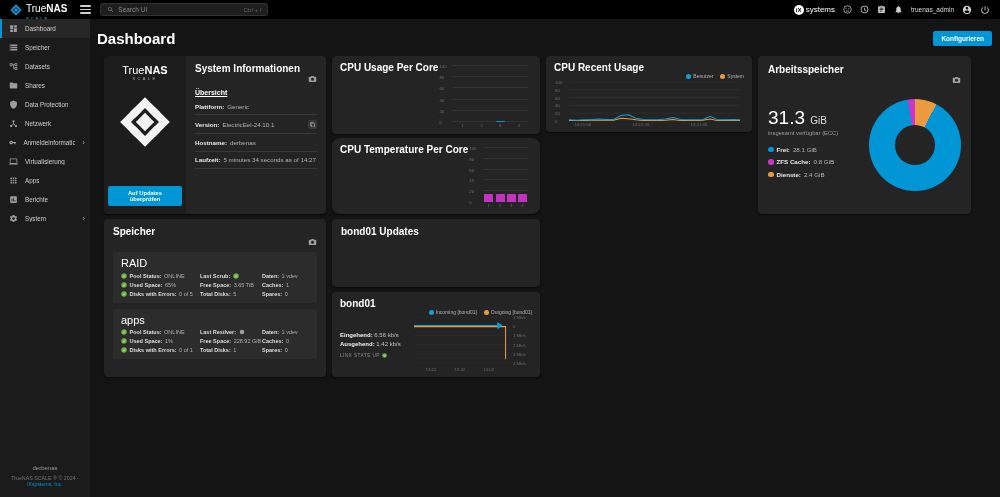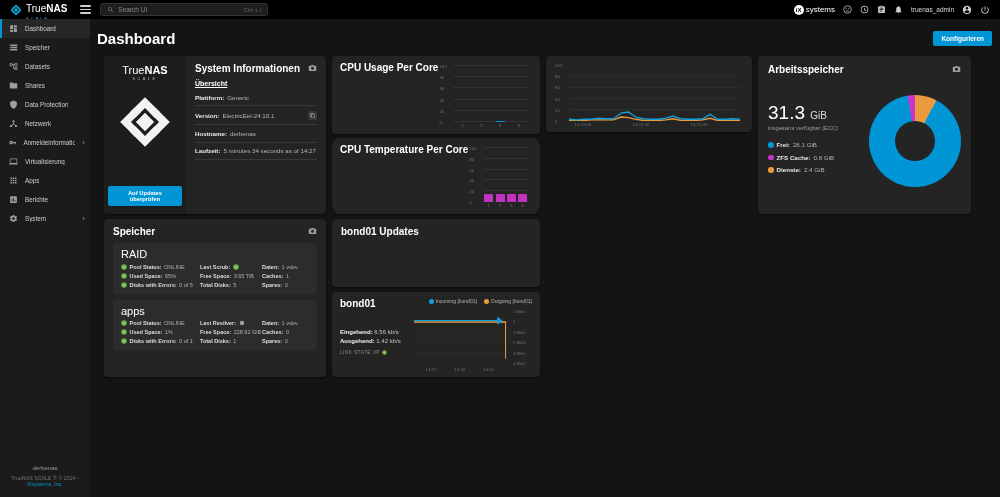--- a/index.html
+++ b/index.html
@@ -39,21 +39,21 @@
   .main { position:fixed; left:90px; top:19px; right:0; bottom:0; background:#141414; }
   .page-head { display:flex; align-items:center; padding:11px 6px 9px 7px; }
   .page-title { color:#fff; font-size:15px; font-weight:700; }
   .cfg-btn { margin-left:auto; background:#0095d5; color:#fff; border:none; border-radius:2px;
              font-size:6.5px; font-weight:700; padding:4px 8px; cursor:pointer; margin-right:2px;
              font-family:"Liberation Sans", sans-serif; }
   .cards { padding-left:14px; }
   .row { display:flex; gap:6px; margin-bottom:5px; align-items:flex-start; }
   .col { display:flex; flex-direction:column; gap:4px; }
   .card { background:#242424; border-radius:4px; box-shadow:0 1px 2px rgba(0,0,0,.55); }
-  .title-row { display:flex; align-items:flex-start; }
+  .title-row { display:flex; align-items:flex-start;flex-direction:column; }
   .card-title { font-size:10px; font-weight:700; color:#fff; line-height:1.1; }
   .action-btn { margin-left:auto; cursor:pointer; opacity:.8; }
   
   .sysinfo { width:222px; height:158px; display:flex; overflow:hidden; padding:0; }
   .sys-left { width:82px; background:#1d1d1d; border-radius:4px 0 0 4px; display:flex; flex-direction:column; align-items:center; padding:9px 4px 8px; }
   .sys-logo-word { color:#fff; font-size:11px; line-height:1; }
   .sys-logo-sub { font-size:3.8px; letter-spacing:2.5px; color:#b5b5b5; margin-top:1px; }
   .sys-diamond { margin-top:14px; }
   .upd-btn { margin-top:auto; background:#0095d5; color:#fff; border:none; border-radius:2px;
              font-size:5.8px; font-weight:700; padding:4px 5px; cursor:pointer; font-family:"Liberation Sans", sans-serif; }
@@ -397,20 +397,27 @@
                 <span>2</span>
                 <span>3</span>
                 <span>4</span>
               </div>
           </div>
         </section>
       </div>
 
       <div class="col">
         <section class="card recentcard">
+          <div class="title-row">
+            <span class="card-title">CPU Recent Usage</span>
+            <span class="legend" id="recent-legend">
+                <span class="leg"><i style="background:#0fa0dc"></i>Benutzer</span>
+                <span class="leg"><i style="background:#eb9b3d"></i>System</span>
+              </span>
+          </div>
           <div class="recent-plot" id="recent-plot">
               <svg viewBox="0 0 170 40" preserveAspectRatio="none">
                 <line x1="0" y1="40" x2="170" y2="40" stroke="#333" stroke-width="0.6"></line>
                 <line x1="0" y1="32" x2="170" y2="32" stroke="#333" stroke-width="0.6"></line>
                 <line x1="0" y1="24" x2="170" y2="24" stroke="#333" stroke-width="0.6"></line>
                 <line x1="0" y1="16" x2="170" y2="16" stroke="#333" stroke-width="0.6"></line>
                 <line x1="0" y1="8" x2="170" y2="8" stroke="#333" stroke-width="0.6"></line>
                 <line x1="0" y1="0" x2="170" y2="0" stroke="#333" stroke-width="0.6"></line>
                 <polyline points="0.0,39.6 7.4,39.6 14.8,39.6 22.2,39.2 29.6,39.2 37.0,39.2 44.3,39.2 51.7,37.2 59.1,37.6 66.5,38.8 73.9,39.6 81.3,39.6 88.7,39.6 96.1,39.2 103.5,38.4 110.9,39.6 118.3,39.6 125.7,39.6 133.0,39.2 140.4,38.0 147.8,39.6 155.2,39.6 162.6,39.6 170.0,39.6" fill="none" stroke="#eb9b3d" stroke-width="1"></polyline>
                 <polyline points="0.0,38.8 7.4,39.2 14.8,38.8 22.2,38.8 29.6,38.0 37.0,38.4 44.3,38.4 51.7,34.4 59.1,33.6 66.5,37.2 73.9,38.4 81.3,38.8 88.7,38.8 96.1,38.0 103.5,36.4 110.9,38.4 118.3,38.8 125.7,38.8 133.0,38.4 140.4,35.2 147.8,38.8 155.2,38.8 162.6,38.4 170.0,38.8" fill="none" stroke="#0fa0dc" stroke-width="1"></polyline>

